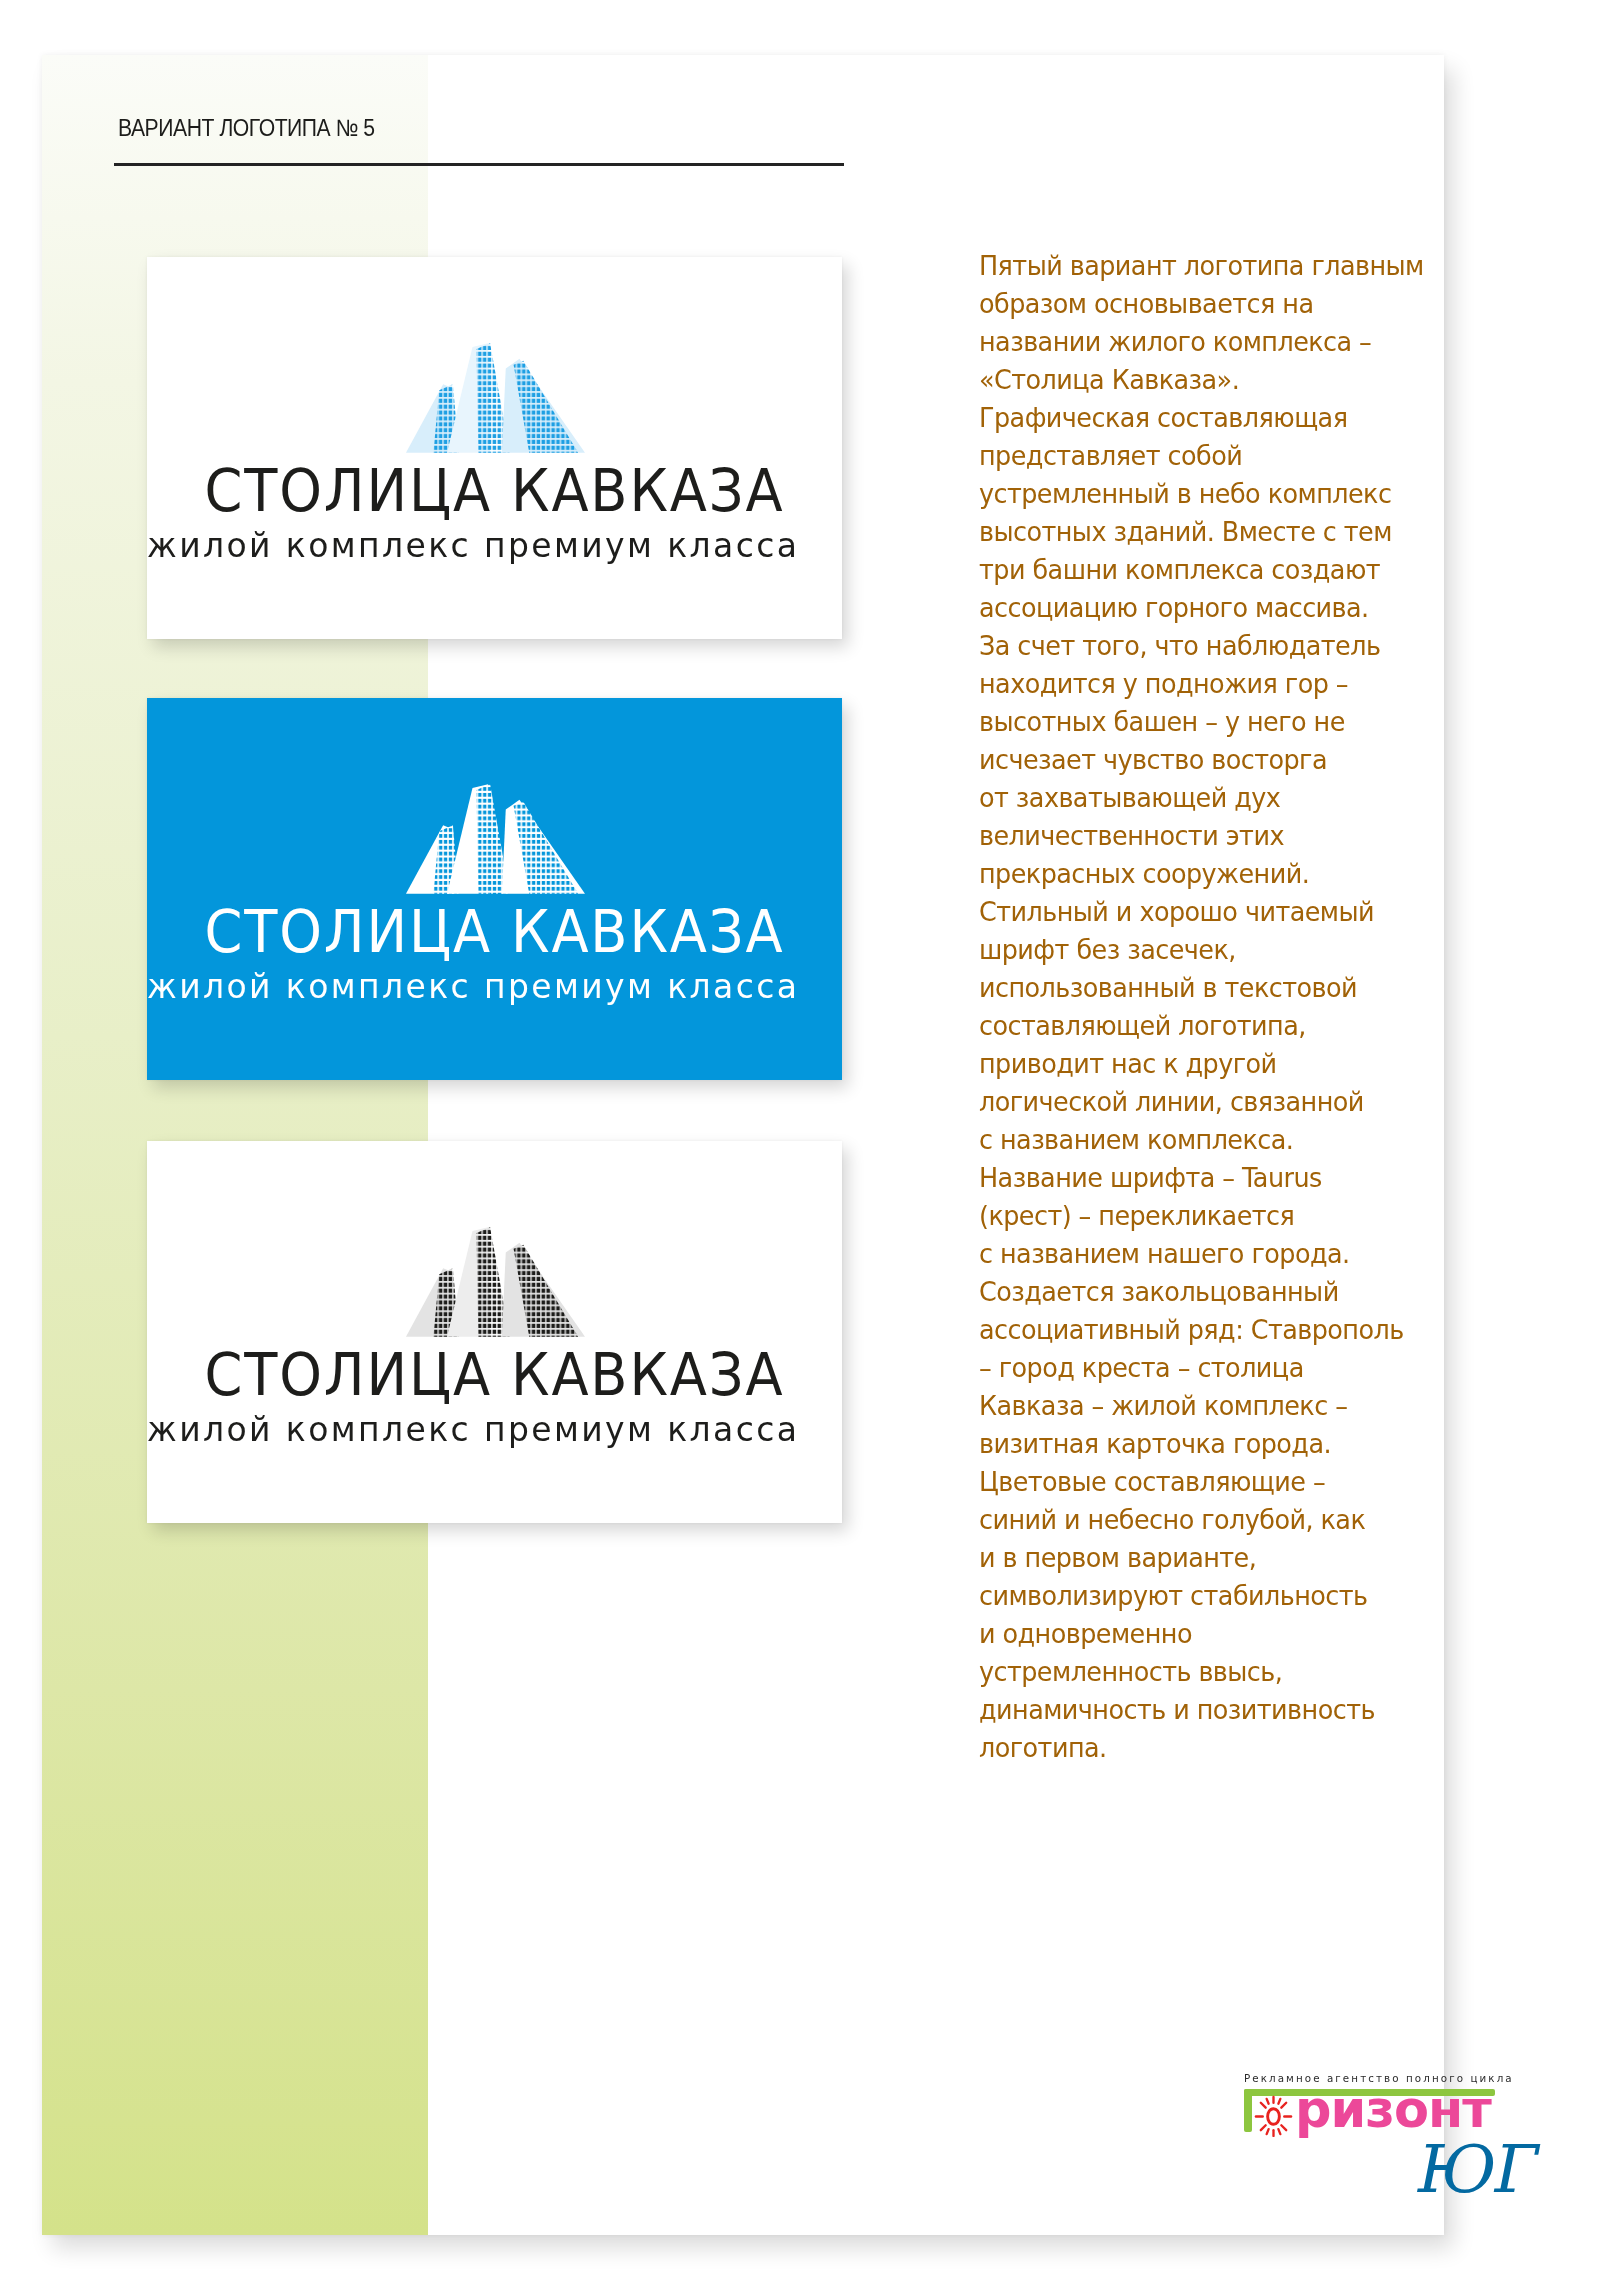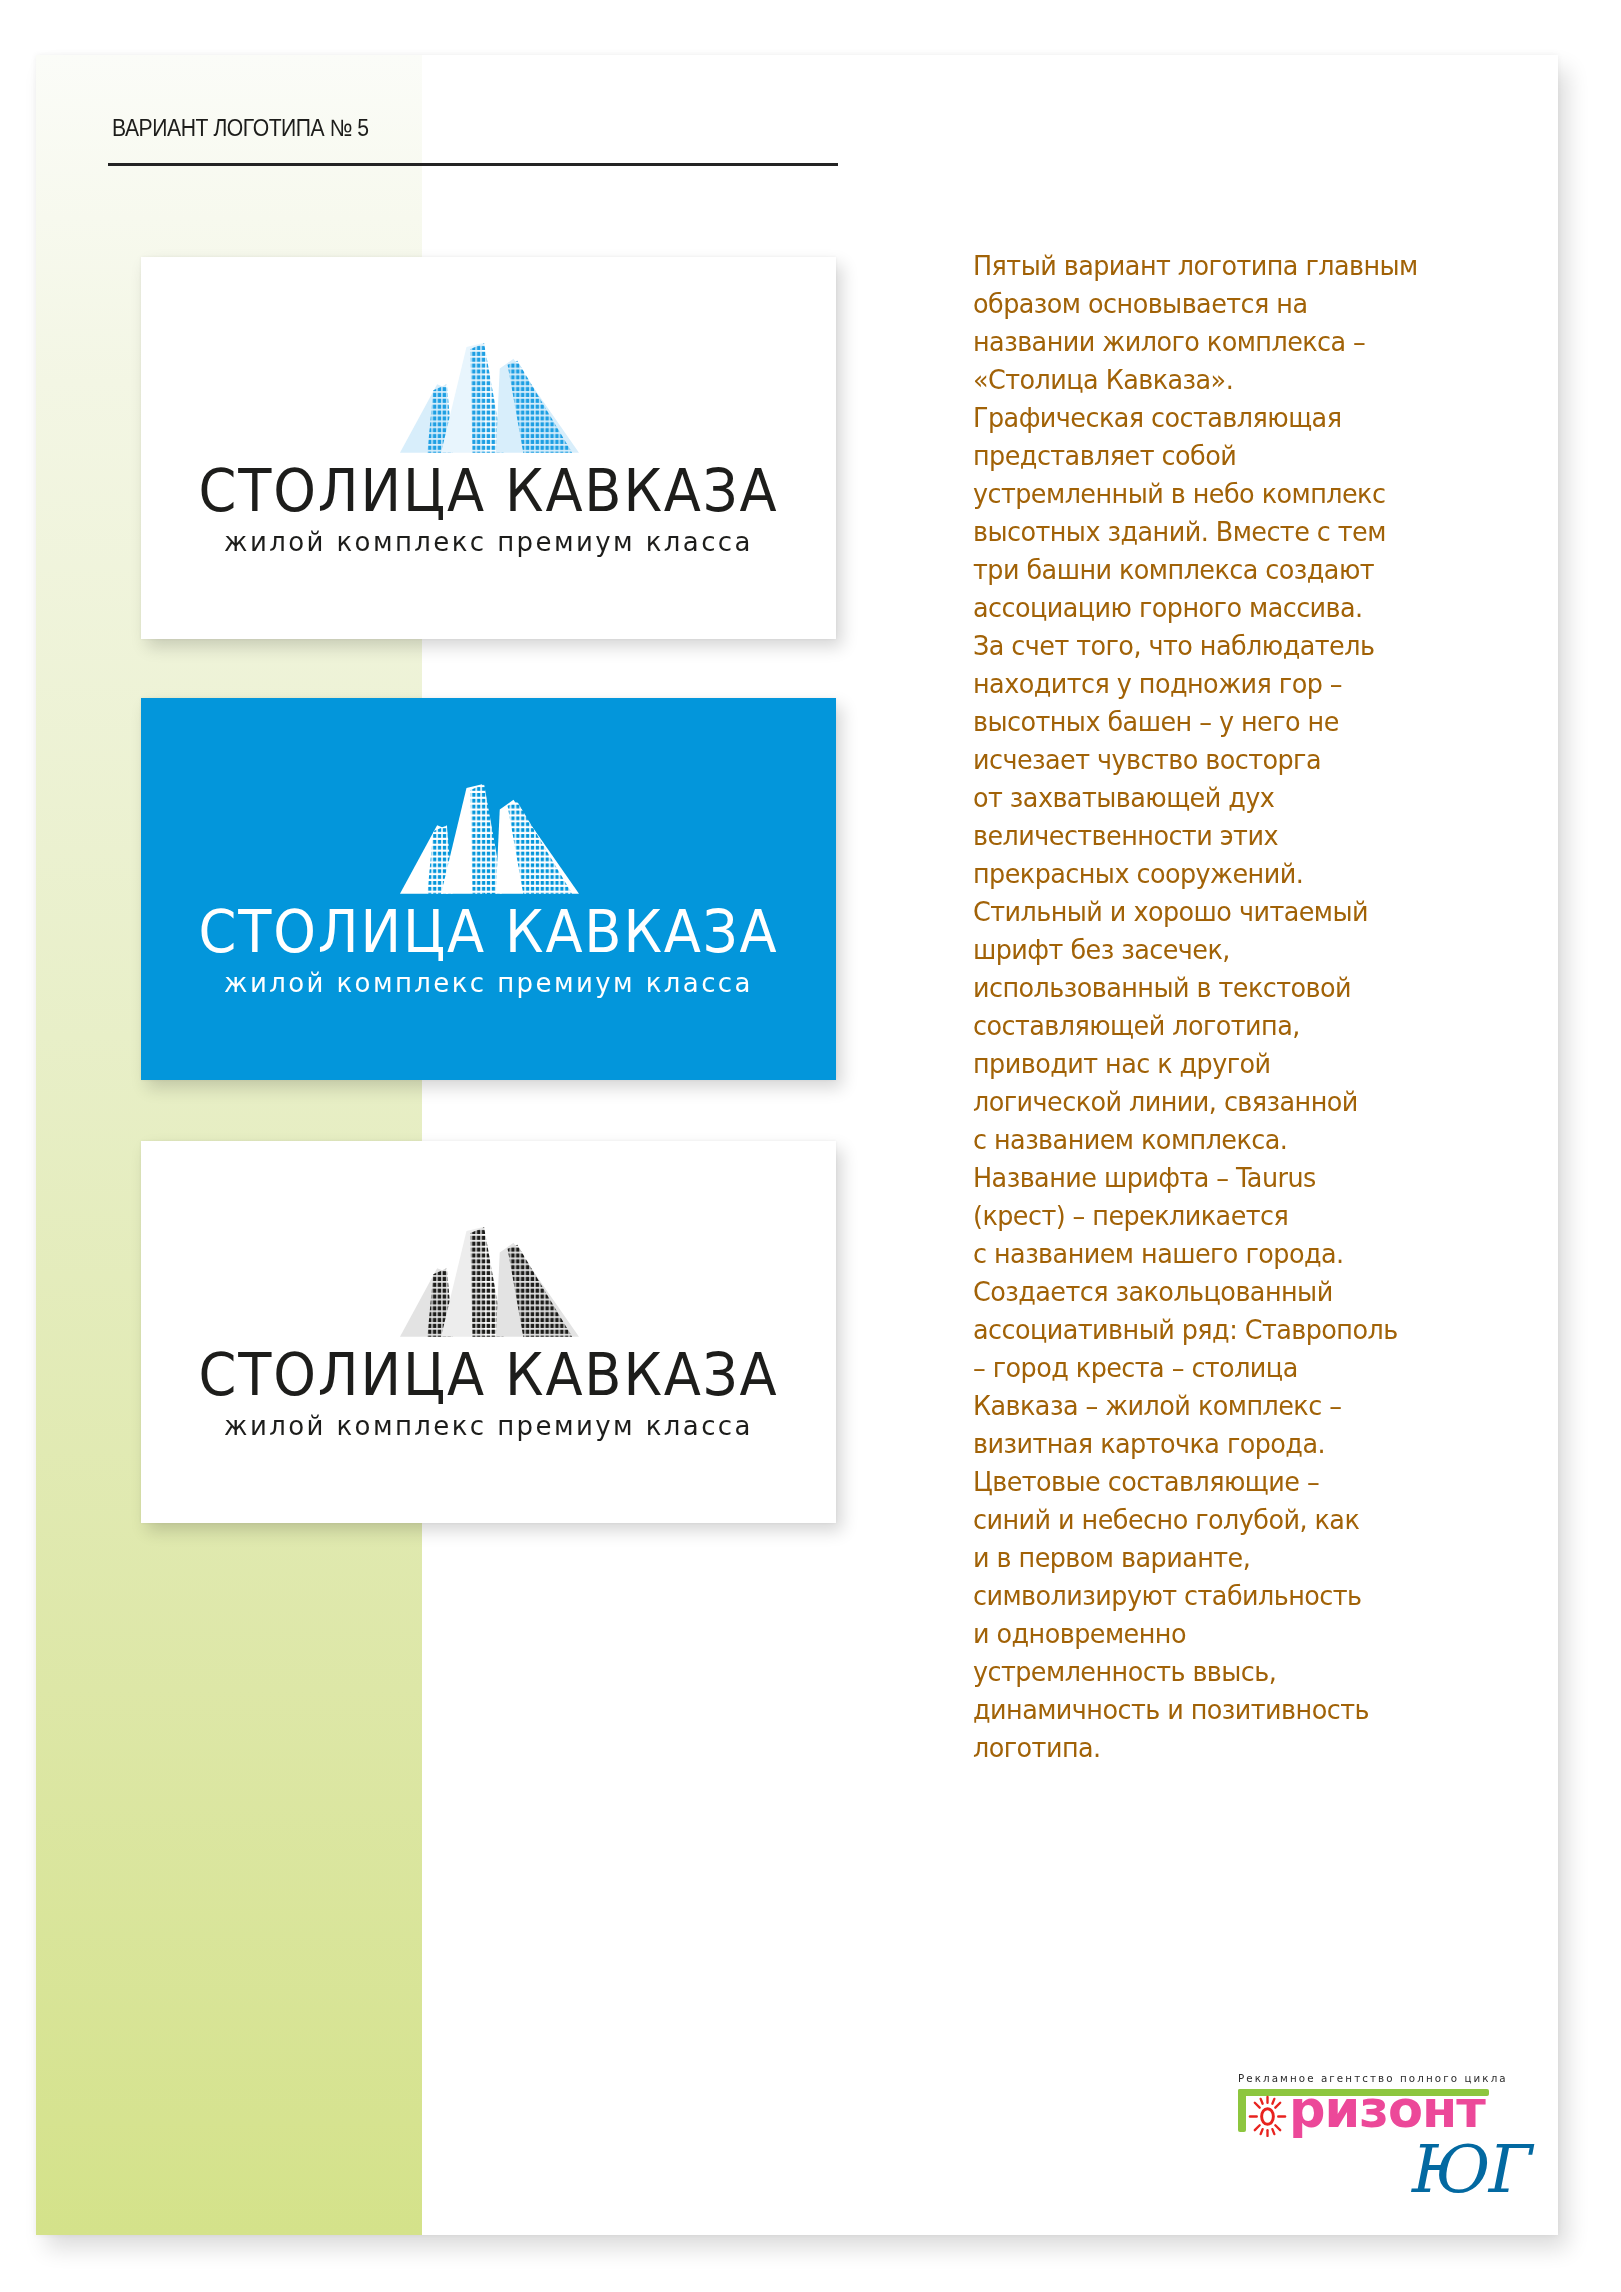--- a/index.html
+++ b/index.html
@@ -1,20 +1,20 @@
 <!DOCTYPE html>
 <html><head>
 <meta charset="utf-8">
 <style>
   * { box-sizing: border-box; margin: 0; padding: 0; }
   html, body { width: 1621px; height: 2293px; background: #ffffff; overflow: hidden; }
   body { position: relative; font-family: "Liberation Sans", sans-serif; color: #1a1a1a; }
 
   .page {
-    position: absolute; left: 36px; top: 55px; width: 1522px; height: 2180px;
+    position: absolute; left: 42px; top: 55px; width: 1402px; height: 2180px;
     background: #ffffff;
     box-shadow: 0 0 5.9px rgba(0,0,0,0.06), 9.8px 13.7px 21.6px rgba(0,0,0,0.14);
   }
   .green-strip {
     position: absolute; left: 0; top: 0; width: 386px; height: 100%;
     background: linear-gradient(to bottom, #fbfcf8 0%, #f3f6e4 15%, #e8efc8 45%, #dde7a7 75%, #d4e28a 100%);
   }
   .page-title {
     position: absolute; left: 76px; top: 60px;
     font-family: "Liberation Sans", sans-serif; font-size: 23.5px; letter-spacing: -0.5px;
@@ -35,22 +35,22 @@
   .card-4 { top: 1532px; }
 
   .buildings { position: absolute; left: 257px; top: 82px; width: 181px; height: 114px; }
   .card-4 .buildings { top: 84px; }
   .logo-title {
     position: absolute; left: 0; width: 100%; top: 204px; text-align: center;
     font-family: "DejaVu Sans", sans-serif; font-size: 59px; letter-spacing: 2px;
     font-weight: normal; line-height: 1; transform: scaleX(0.92);
   }
   .logo-sub {
-    position: absolute; left: 0; width: 100%; top: 272px; text-align: center;
-    font-family: "DejaVu Sans", sans-serif; font-size: 26px; letter-spacing: 2.4px; line-height: 1;
+    position: absolute; left: 0; width: 100%; top: 272px; text-align: left;
+    font-family: "DejaVu Sans", sans-serif; font-size: 33px; letter-spacing: 2.4px; line-height: 1;
   }
   .card-4 .logo-title { top: 223px; }
   .dark-text { color: #1d1d1b; }
   .white-text { color: #ffffff; }
 
   .description {
     position: absolute; left: 937px; top: 192px; width: 510px;
     font-family: "DejaVu Sans", sans-serif; font-size: 27.4px; line-height: 38px;
     color: #a16207; letter-spacing: -0.6px;
   }

